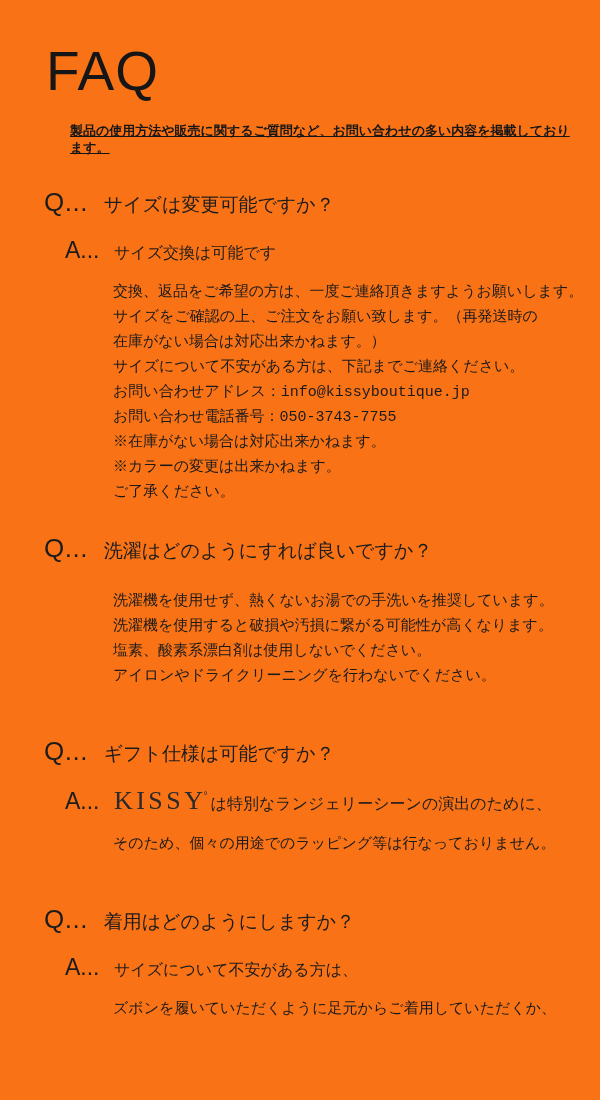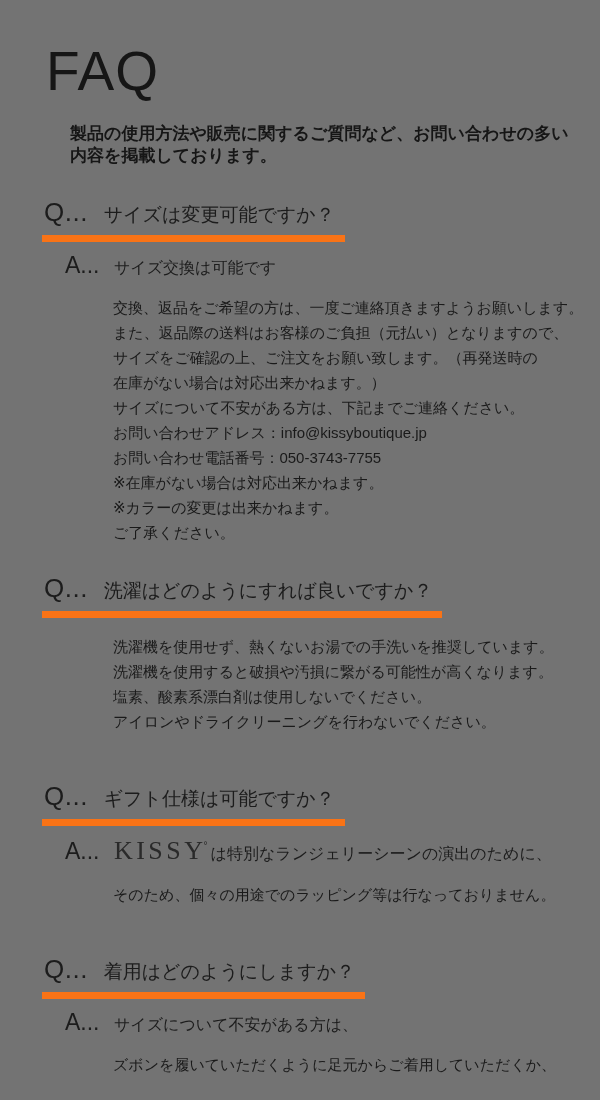--- a/index.html
+++ b/index.html
@@ -6,48 +6,49 @@
     margin: 0;
     padding: 0;
     background: #ffffff;
     color: #141414;
     font-family: "Liberation Sans", "DejaVu Sans", sans-serif;
   }
   .page {
     position: relative;
     width: 600px;
     height: 1100px;
-    background: #737373;
+    background: #f97316;
     box-sizing: border-box;
     padding: 44px 18px 0 42px;
     overflow: hidden;
   }
   .title {
     margin: 0 0 24px 4px;
     font-size: 55px;
     line-height: 1.0;
     font-weight: 400;
     letter-spacing: 1px;
     color: #161616;
   }
   .subtitle {
     margin: 0 0 30px 28px;
-    font-size: 17px;
+    font-size: 13px;
     line-height: 1.3;
     font-weight: 600;
     color: #161616;
+    text-decoration: underline;
   }
   .faq-section { margin: 0 0 47px 0; }
   .faq-section:first-child { margin-bottom: 28px; }
 
   .q-line {
     display: inline-block;
     margin: 0;
     padding: 0 10px 7px 2px;
-    border-bottom: 7px solid #f97316;
+    border-bottom: 2px solid #f97316;
     font-weight: 400;
   }
   .q-prefix {
     font-size: 26px;
     letter-spacing: 0.5px;
     margin-right: 8px;
     color: #1c1c1c;
   }
   .q-text {
     font-size: 19px;
@@ -77,21 +78,21 @@
     color: #2a2a2a;
   }
   .seg-brand-mark {
     font-size: 10px;
     vertical-align: 10px;
     letter-spacing: 0;
     margin: 0 3px 0 -3px;
     color: #2a2a2a;
   }
 
-  .faq-body { margin: 16px 0 0 71px; }
+  .faq-body { margin: 16px 0 0 71px; font-family: Liberation Mono, monospace; }
   .body-line {
     margin: 0;
     font-size: 15px;
     line-height: 25px;
     font-weight: 500;
     color: #1a1a1a;
     white-space: nowrap;
   }
 </style>
 </head>
@@ -103,21 +104,20 @@
   <div id="faq-list">
   <section class="faq-section">
     <h2 class="q-line">
       <span class="q-prefix">Q... </span><span class="q-text">サイズは変更可能ですか？</span>
     </h2>
     <div class="a-line">
       <span class="a-prefix">A... </span><span class="a-text"><span class="seg-normal">サイズ交換は可能です</span></span>
     </div>
     <div class="faq-body">
           <p class="body-line">交換、返品をご希望の方は、一度ご連絡頂きますようお願いします。</p>
-          <p class="body-line">また、返品際の送料はお客様のご負担（元払い）となりますので、</p>
           <p class="body-line">サイズをご確認の上、ご注文をお願い致します。（再発送時の</p>
           <p class="body-line">在庫がない場合は対応出来かねます。）</p>
           <p class="body-line">サイズについて不安がある方は、下記までご連絡ください。</p>
           <p class="body-line">お問い合わせアドレス：info@kissyboutique.jp</p>
           <p class="body-line">お問い合わせ電話番号：050-3743-7755</p>
           <p class="body-line">※在庫がない場合は対応出来かねます。</p>
           <p class="body-line">※カラーの変更は出来かねます。</p>
           <p class="body-line">ご了承ください。</p>
         </div>
   </section>

